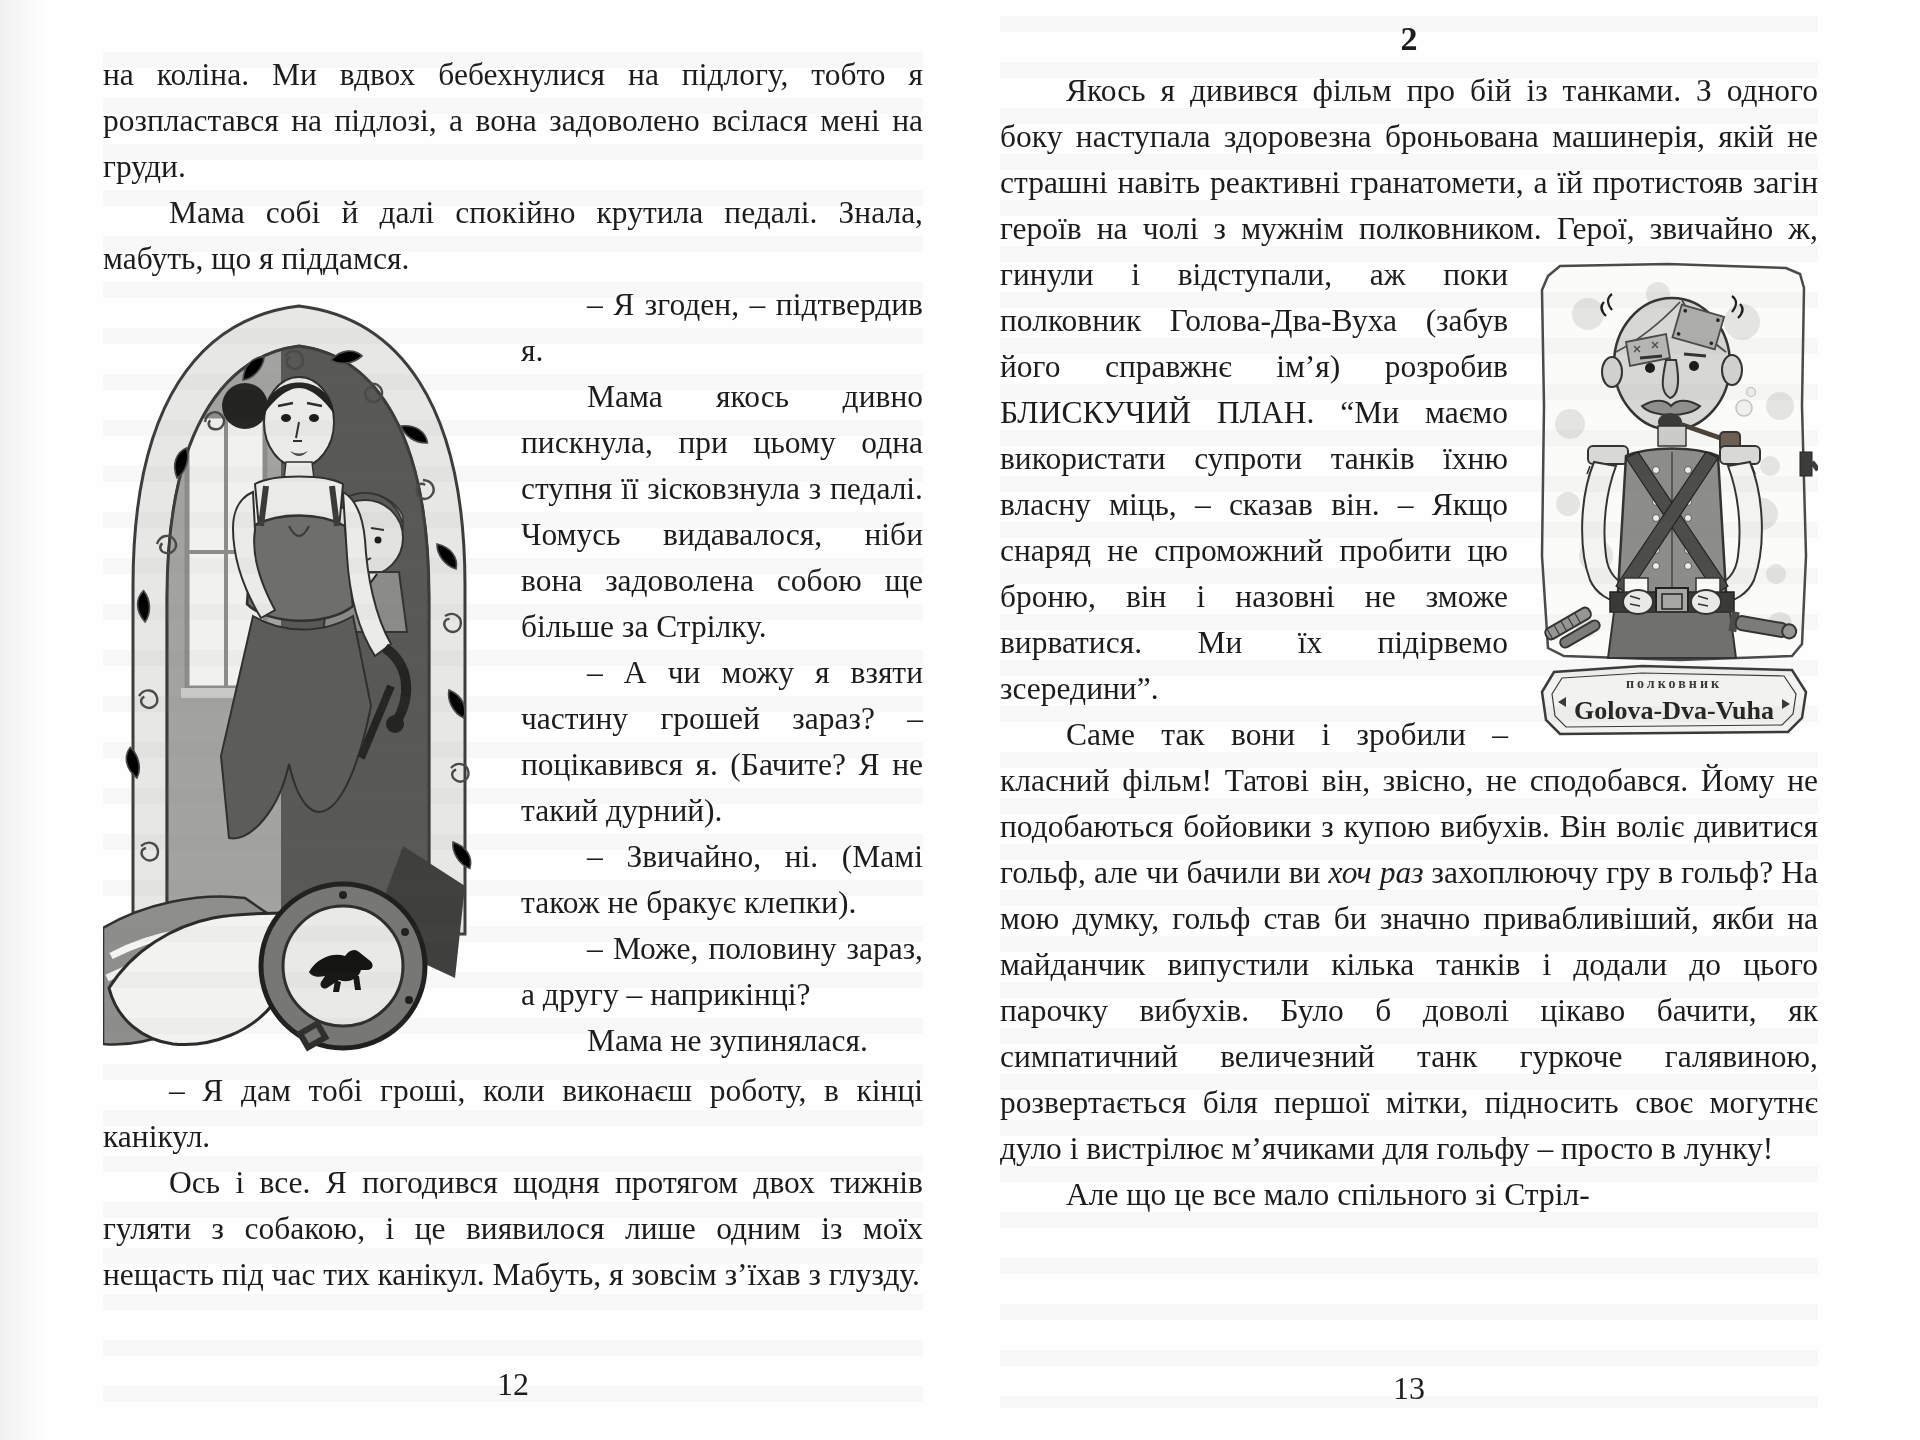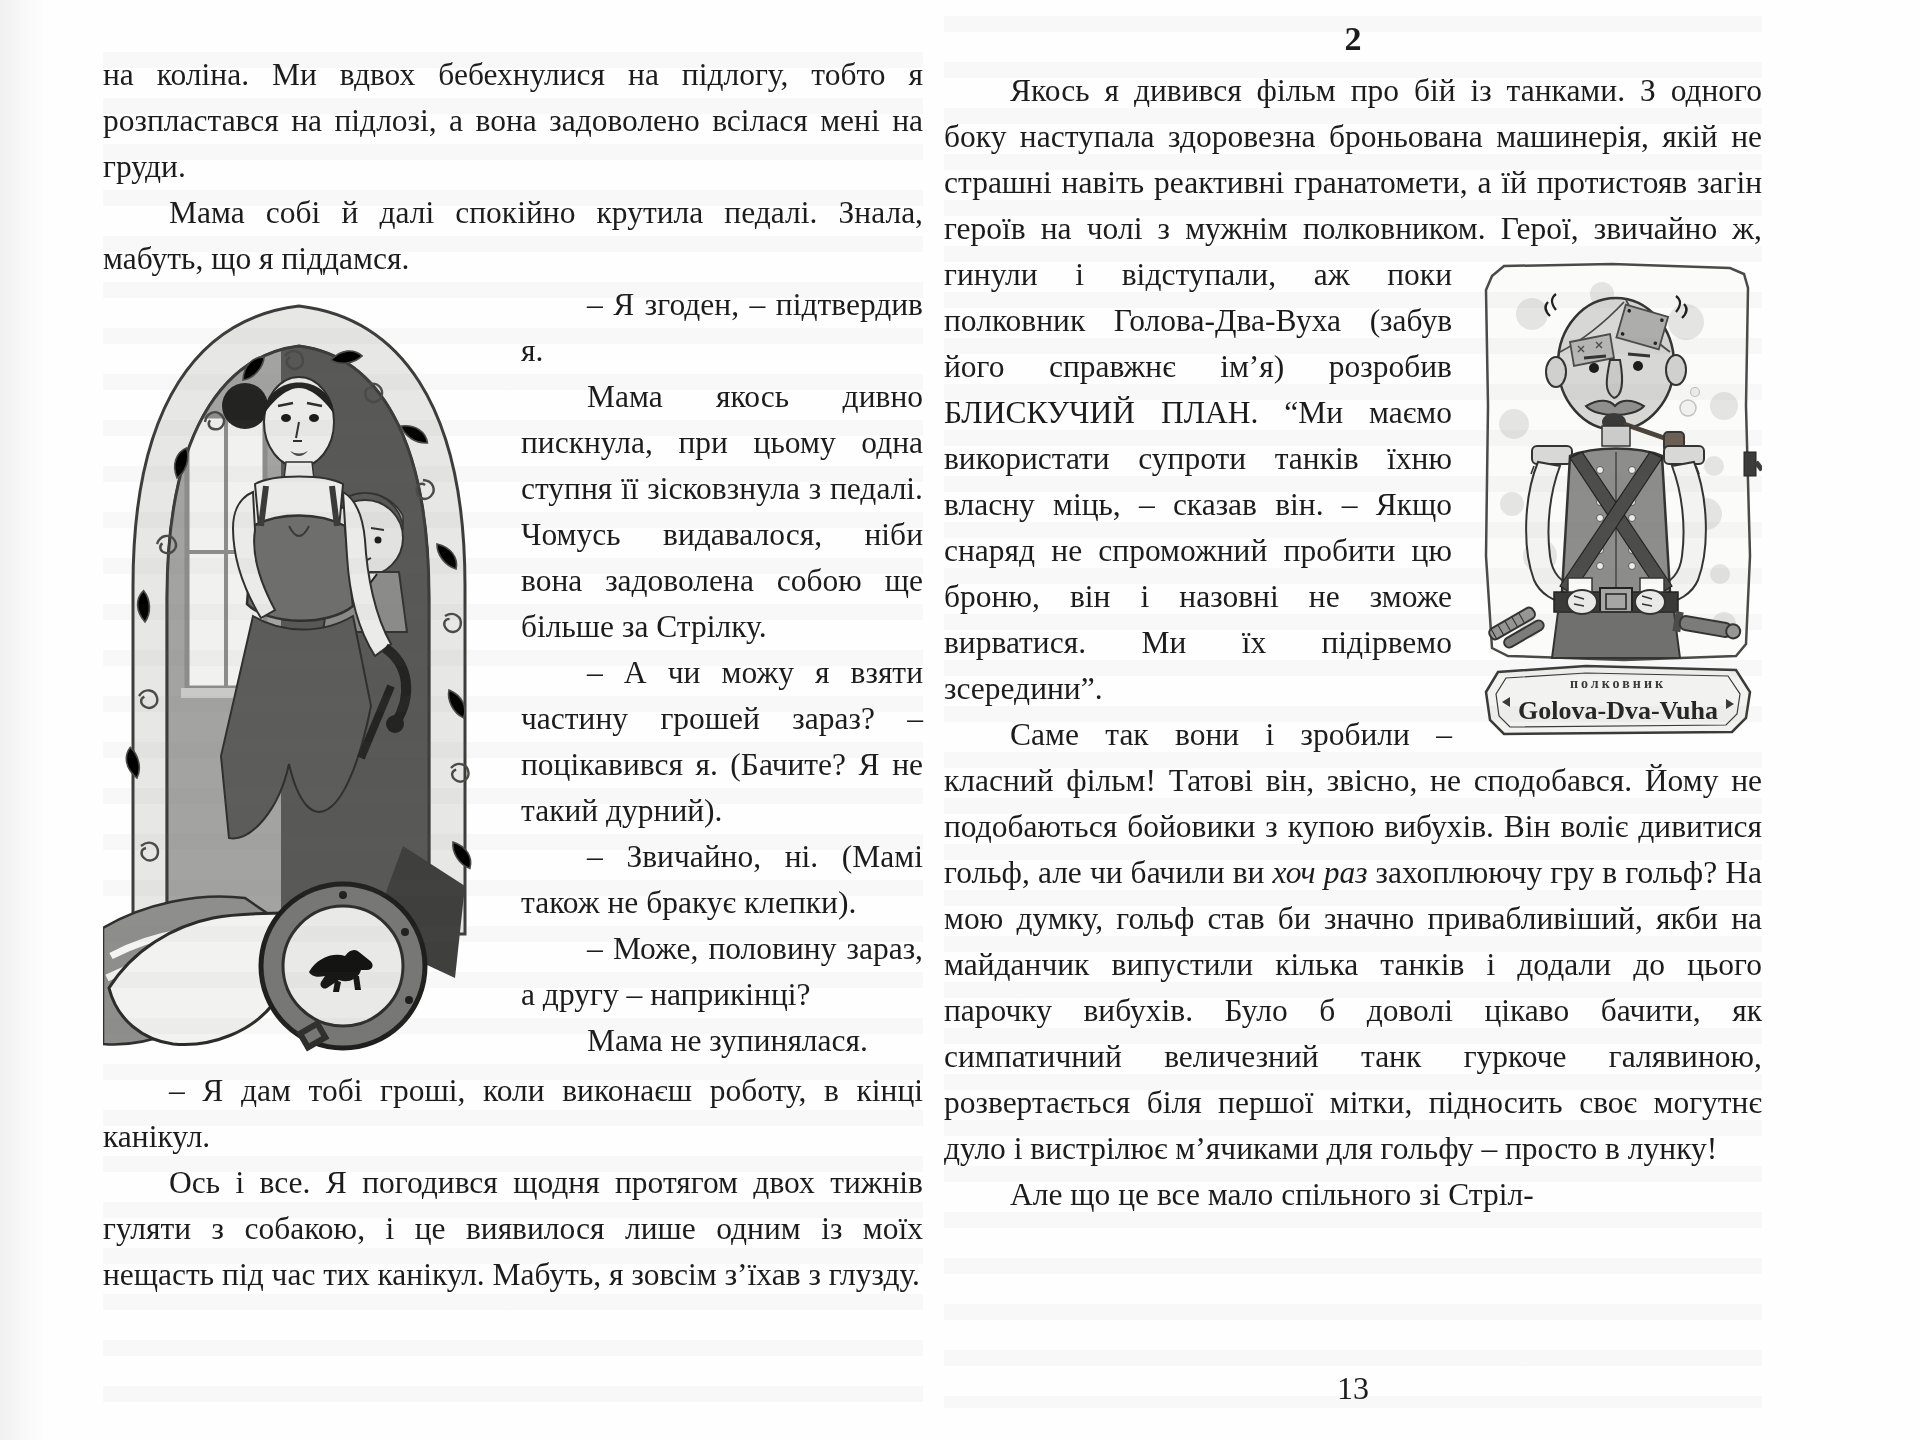--- a/index.html
+++ b/index.html
@@ -7,21 +7,21 @@
     width:1920px;height:1440px;position:relative;overflow:hidden;
     background:#fefefe;
     font-family:"Liberation Serif","DejaVu Serif",serif;
     color:#1c1c1c;
   }
   
   .scan-edge{position:absolute;top:0;left:0;width:46px;height:1440px;
     background:linear-gradient(90deg,rgba(0,0,0,.05),rgba(0,0,0,0));pointer-events:none;}
   .page{position:absolute;}
   .page-left{left:103px;top:52px;width:820px;height:1352px;}
-  .page-right{left:944px;top:16px;width:818px;height:1392px;}
+  .page-right{left:1000px;top:16px;width:818px;height:1392px;}
   
   .page::before{content:"";position:absolute;inset:0;pointer-events:none;
     background:repeating-linear-gradient(180deg,
       rgba(110,110,110,.045) 0 16px, rgba(255,255,255,0) 16px 46px);}
   .flow{font-size:31.5px;line-height:46px;text-align:justify;
         text-justify:inter-word;}
   p.para{margin:0;text-indent:66px;}
   p.noindent{text-indent:0;}
   p.jlast{text-align-last:justify;}
   p.clearleft{clear:left;}
@@ -163,20 +163,21 @@
 
     <p class="para">– Я згоден, – підтвердив я.</p>
     <p class="para">Мама якось дивно пискнула, при цьому одна ступня її зісковзнула з педалі. Чомусь видавалося, ніби вона задоволена собою ще більше за Стрілку.</p>
     <p class="para">– А чи можу я взяти частину грошей зараз? – поцікавився я. (Бачите? Я не такий дурний).</p>
     <p class="para">– Звичайно, ні. (Мамі також не бракує клепки).</p>
     <p class="para">– Може, половину зараз, а другу – наприкінці?</p>
     <p class="para">Мама не зупинялася.</p>
     <p class="para clearleft">– Я дам тобі гроші, коли виконаєш роботу, в кінці канікул.</p>
     <p class="para">Ось і все. Я погодився щодня протягом двох тижнів гуляти з собакою, і це виявилося лише одним із моїх нещасть під час тих канікул. Мабуть, я зовсім з’їхав з глузду.</p>
   </div>
+  <div class="page-number">12</div>
 </section>
 
 <section class="page page-right">
   <h2 class="chapter">2</h2>
   <div class="flow">
     <p class="para jlast"><span>Якось я дивився фільм про бій із танками. З одного боку наступала здоровезна броньована машинерія, якій не страшні навіть реактивні гранатомети, а їй протистояв загін героїв на чолі з мужнім полковником. Герої, звичайно ж,</span></p>
 
     <div class="ill-right">
       <svg viewBox="0 0 288 486" xmlns="http://www.w3.org/2000/svg">
 

